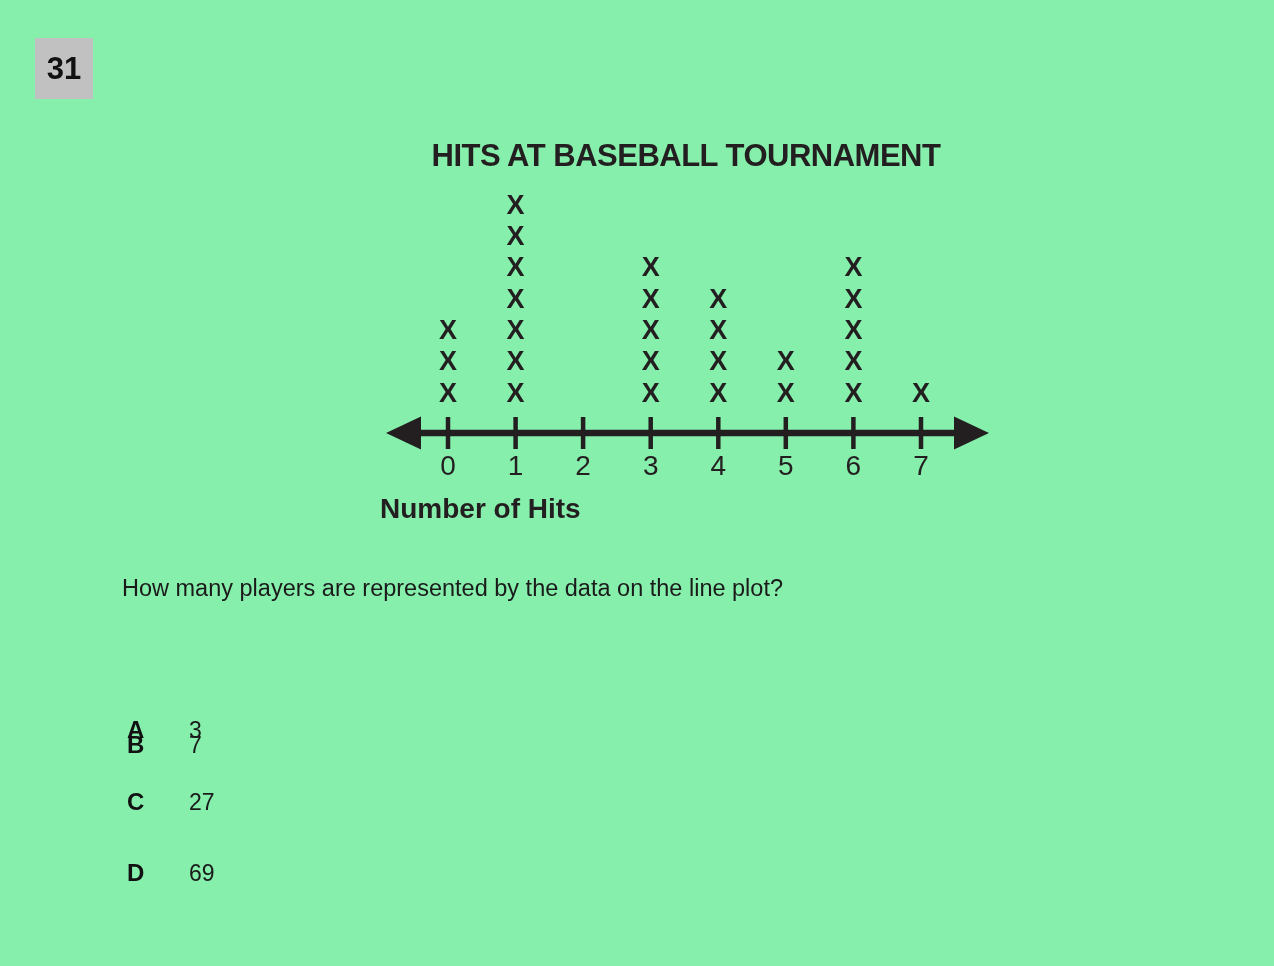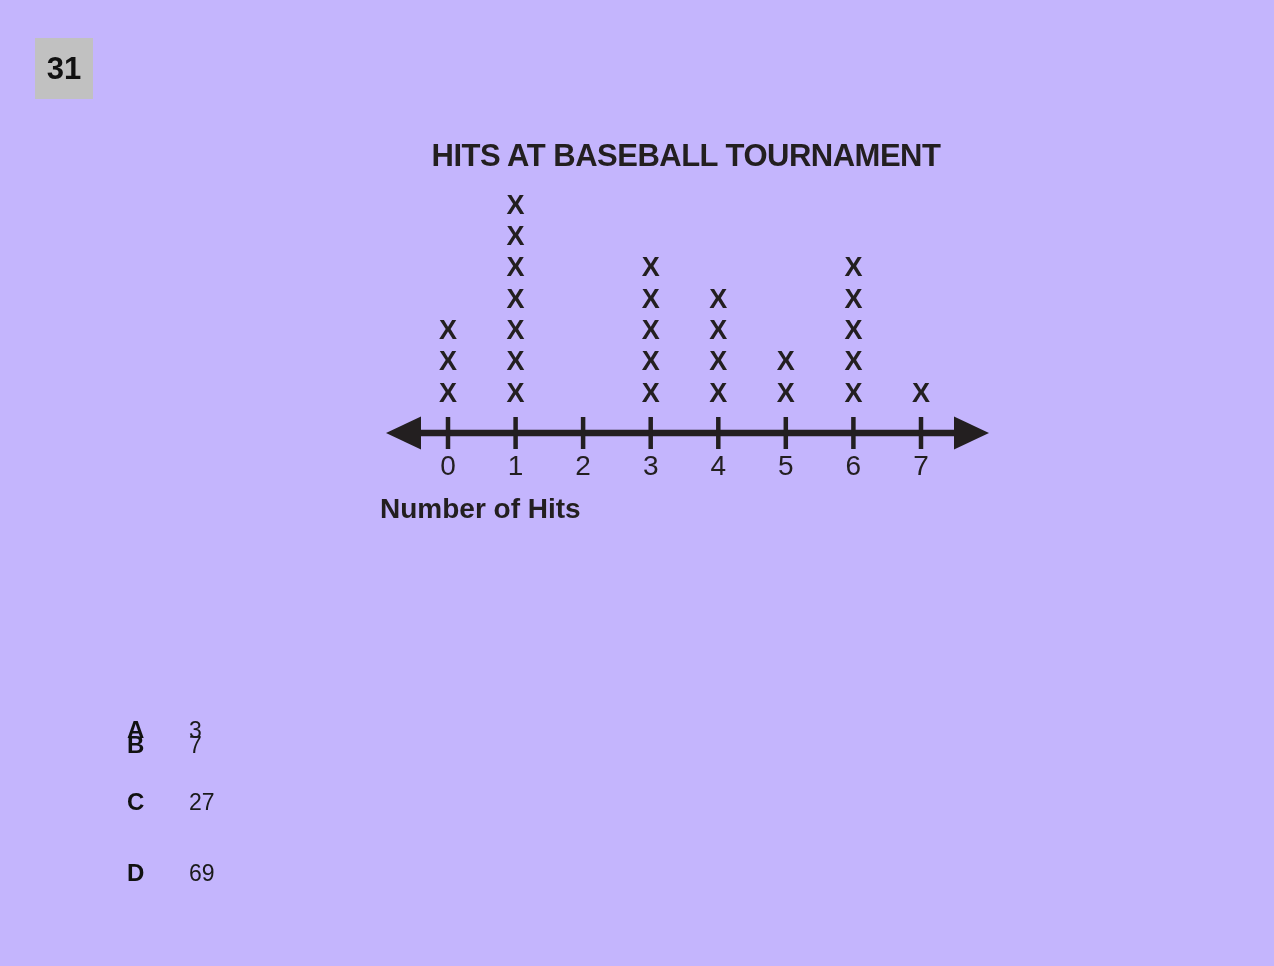--- a/index.html
+++ b/index.html
@@ -1,19 +1,19 @@
 <!DOCTYPE html>
 <html><head>
 <meta charset="utf-8">
 <style>
   html,body{margin:0;padding:0;background:#ffffff;}
   .page{
     position:relative;
     width:1274px;height:966px;
-    background:#c4b5fd;
+    background:#86efac;
     font-family:"Liberation Sans", sans-serif;
     color:#231f20;
     overflow:hidden;
   }
   .qnum-box{
     position:absolute;left:35px;top:38px;width:58px;height:61px;
     background:#c1c1c1;
     display:flex;align-items:center;justify-content:center;
     font-size:31px;font-weight:bold;color:#111111;
   }
@@ -111,20 +111,21 @@
         <div class="xmark" style="left: 836.4px; top: 314.9px;">X</div>
         <div class="xmark" style="left: 836.4px; top: 283.6px;">X</div>
         <div class="xmark" style="left: 836.4px; top: 252.3px;">X</div>
         <div class="tick-label" style="left: 831.4px;">6</div>
         <div class="xmark" style="left: 904px; top: 377.5px;">X</div>
         <div class="tick-label" style="left: 899px;">7</div>
       </div>
     <div class="axis-xlabel">Number of Hits</div>
   </div>
 
+  <div class="question-text">How many players are represented by the data on the line plot?</div>
 
   <div id="options-layer">
       <div class="option" style="top: 680px; margin-top: 36px;"><span class="opt-letter">A</span><span class="opt-value">3</span></div>
       <div class="option" style="top: 731px;"><span class="opt-letter">B</span><span class="opt-value">7</span></div>
       <div class="option" style="top: 787.6px;"><span class="opt-letter">C</span><span class="opt-value">27</span></div>
       <div class="option" style="top: 858.9px;"><span class="opt-letter">D</span><span class="opt-value">69</span></div>
     </div>
 
 </div>
 

